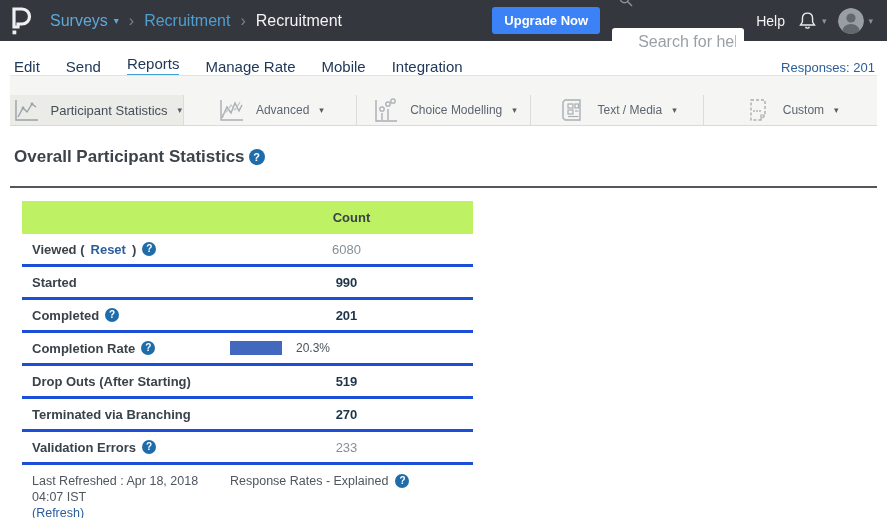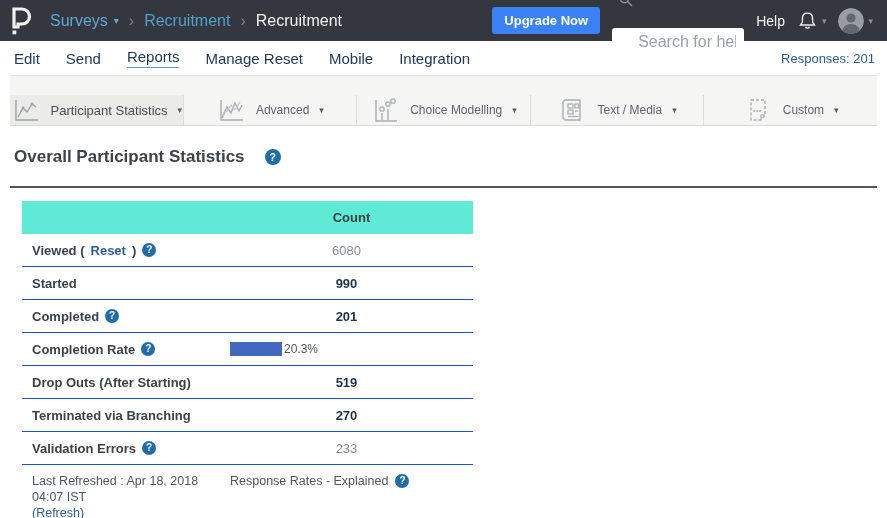--- a/index.html
+++ b/index.html
@@ -34,21 +34,21 @@
     padding:0 8px 0 26px; font-family:inherit; font-size:16px; color:#3b82f6;margin-top:42px;
   }
   .searchbox input::placeholder { color:#9aa0a6; }
   .help-label { color:#f2f3f4; font-size:14px; cursor:pointer; }
   .icon-group { display:flex; align-items:center; gap:4px; cursor:pointer; }
   .small-caret { color:#8d9298; font-size:9px; }
   .avatar-wrap { width:26px; height:26px; border-radius:50%; overflow:hidden; display:block; }
 
   
   .nav {
-    height:34px; display:flex; align-items:center; padding:0 12px 0 14px;
+    height:34px; display:flex; align-items:flex-end; padding:0 12px 0 14px;
     background:#fff; font-size:15px; color:#20395b;
   }
   .nav-item { margin-right:26px; cursor:pointer; }
   .nav-item.active { border-bottom:1px solid #45a2d8; padding-bottom:2px; }
   .nav-responses { margin-left:auto; font-size:13px; color:#2b5d9b; }
 
   
   .toolbar {
     margin:0 10px; height:51px; display:flex;
     background:#f5f5f3; border-top:1px solid #e4e4e2; border-bottom:1px solid #d9d9d7;align-items:flex-end;
@@ -60,50 +60,50 @@
   }
   .tb-item:last-child { border-right:none; }
   .tb-item.active { background:#ebebe8; color:#464f58; font-size:13px; }
   .tb-caret { font-size:9px; color:#545c64; }
   .tb-icon { flex:none; }
 
   
   .content { padding-top:21px; }
   .page-title {
     margin-left:14px; font-size:17px; font-weight:bold; color:#3c434a;
-    display:flex; align-items:center; gap:20px;
+    display:flex; align-items:center; gap:4px;
   }
   .qmark {
     display:inline-flex; align-items:center; justify-content:center;
     width:14px; height:14px; border-radius:50%;
     background:#1f6cab; color:#fff; font-size:10px; font-weight:bold;
     cursor:pointer; flex:none; line-height:1;
   }
   .qmark.lg { width:16px; height:16px; font-size:11px; }
   .title-divider { border:none; border-top:2px solid #53575c; margin:19px 10px 0 10px; }
 
   
   .stats-table { width:451px; margin:13px 0 0 22px; font-size:13px; }
   .thead {
-    height:33px; background:#5eead4; display:flex; align-items:center;
+    height:33px; background:#bef264; display:flex; align-items:center;
   }
   .thead .c1 { width:208px; }
   .thead .c2 { flex:1; text-align:center; font-weight:bold; color:#3a424a; }
   .trow {
-    height:33px; display:flex; align-items:center; border-bottom:1px solid #1d4ed8;
+    height:33px; display:flex; align-items:center; border-bottom:3px solid #1d4ed8;
   }
   .tlabel {
     width:208px; padding-left:10px; font-weight:bold; color:#3a424a;
     display:flex; align-items:center; gap:6px; white-space:nowrap;
   }
   .tvalue { flex:1; text-align:center; padding-right:10px; }
   .tvalue.bold { font-weight:bold; color:#1d3349; }
   .tvalue.dim  { color:#878f98; }
   .reset-link { color:#2b5d9b; cursor:pointer; font-weight:bold; }
-  .bar-cell { flex:1; display:flex; align-items:center; gap:2px;text-align:center; }
+  .bar-cell { flex:1; display:flex; align-items:center; gap:14px;text-align:center; }
   .rate-bar { height:14px; background:#4269bd; display:inline-block; }
   .bar-label { font-size:12px; color:#4b535b; }
 
   
   .tfooter {
     margin:8px 0 0 22px; display:flex; font-size:12.5px; color:#4f565e;
     padding-left:10px;
   }
   .tf-left { width:198px; line-height:16px; }
   .refresh-link { color:#2b5d9b; cursor:pointer; }
@@ -156,21 +156,21 @@
       </span>
       <span class="small-caret">▾</span>
     </span>
   </div>
 </div>
 
 <div class="nav">
   <span class="nav-item">Edit</span>
   <span class="nav-item">Send</span>
   <span class="nav-item active">Reports</span>
-  <span class="nav-item">Manage Reset</span>
+  <span class="nav-item">Manage Rate</span>
   <span class="nav-item">Mobile</span>
   <span class="nav-item">Integration</span>
   <span class="nav-responses">Responses: 201</span>
 </div>
 
 <div class="toolbar">
   <div class="tb-item active">
     <svg class="tb-icon" width="30" height="30" viewBox="0 0 30 30">
       <path d="M5 5 V25 H27" fill="none" stroke="#9ba1a7" stroke-width="1.4"></path>
       <polyline points="7,22 12,13 16,17 21,9 25,12" fill="none" stroke="#9ba1a7" stroke-width="1.4"></polyline>

